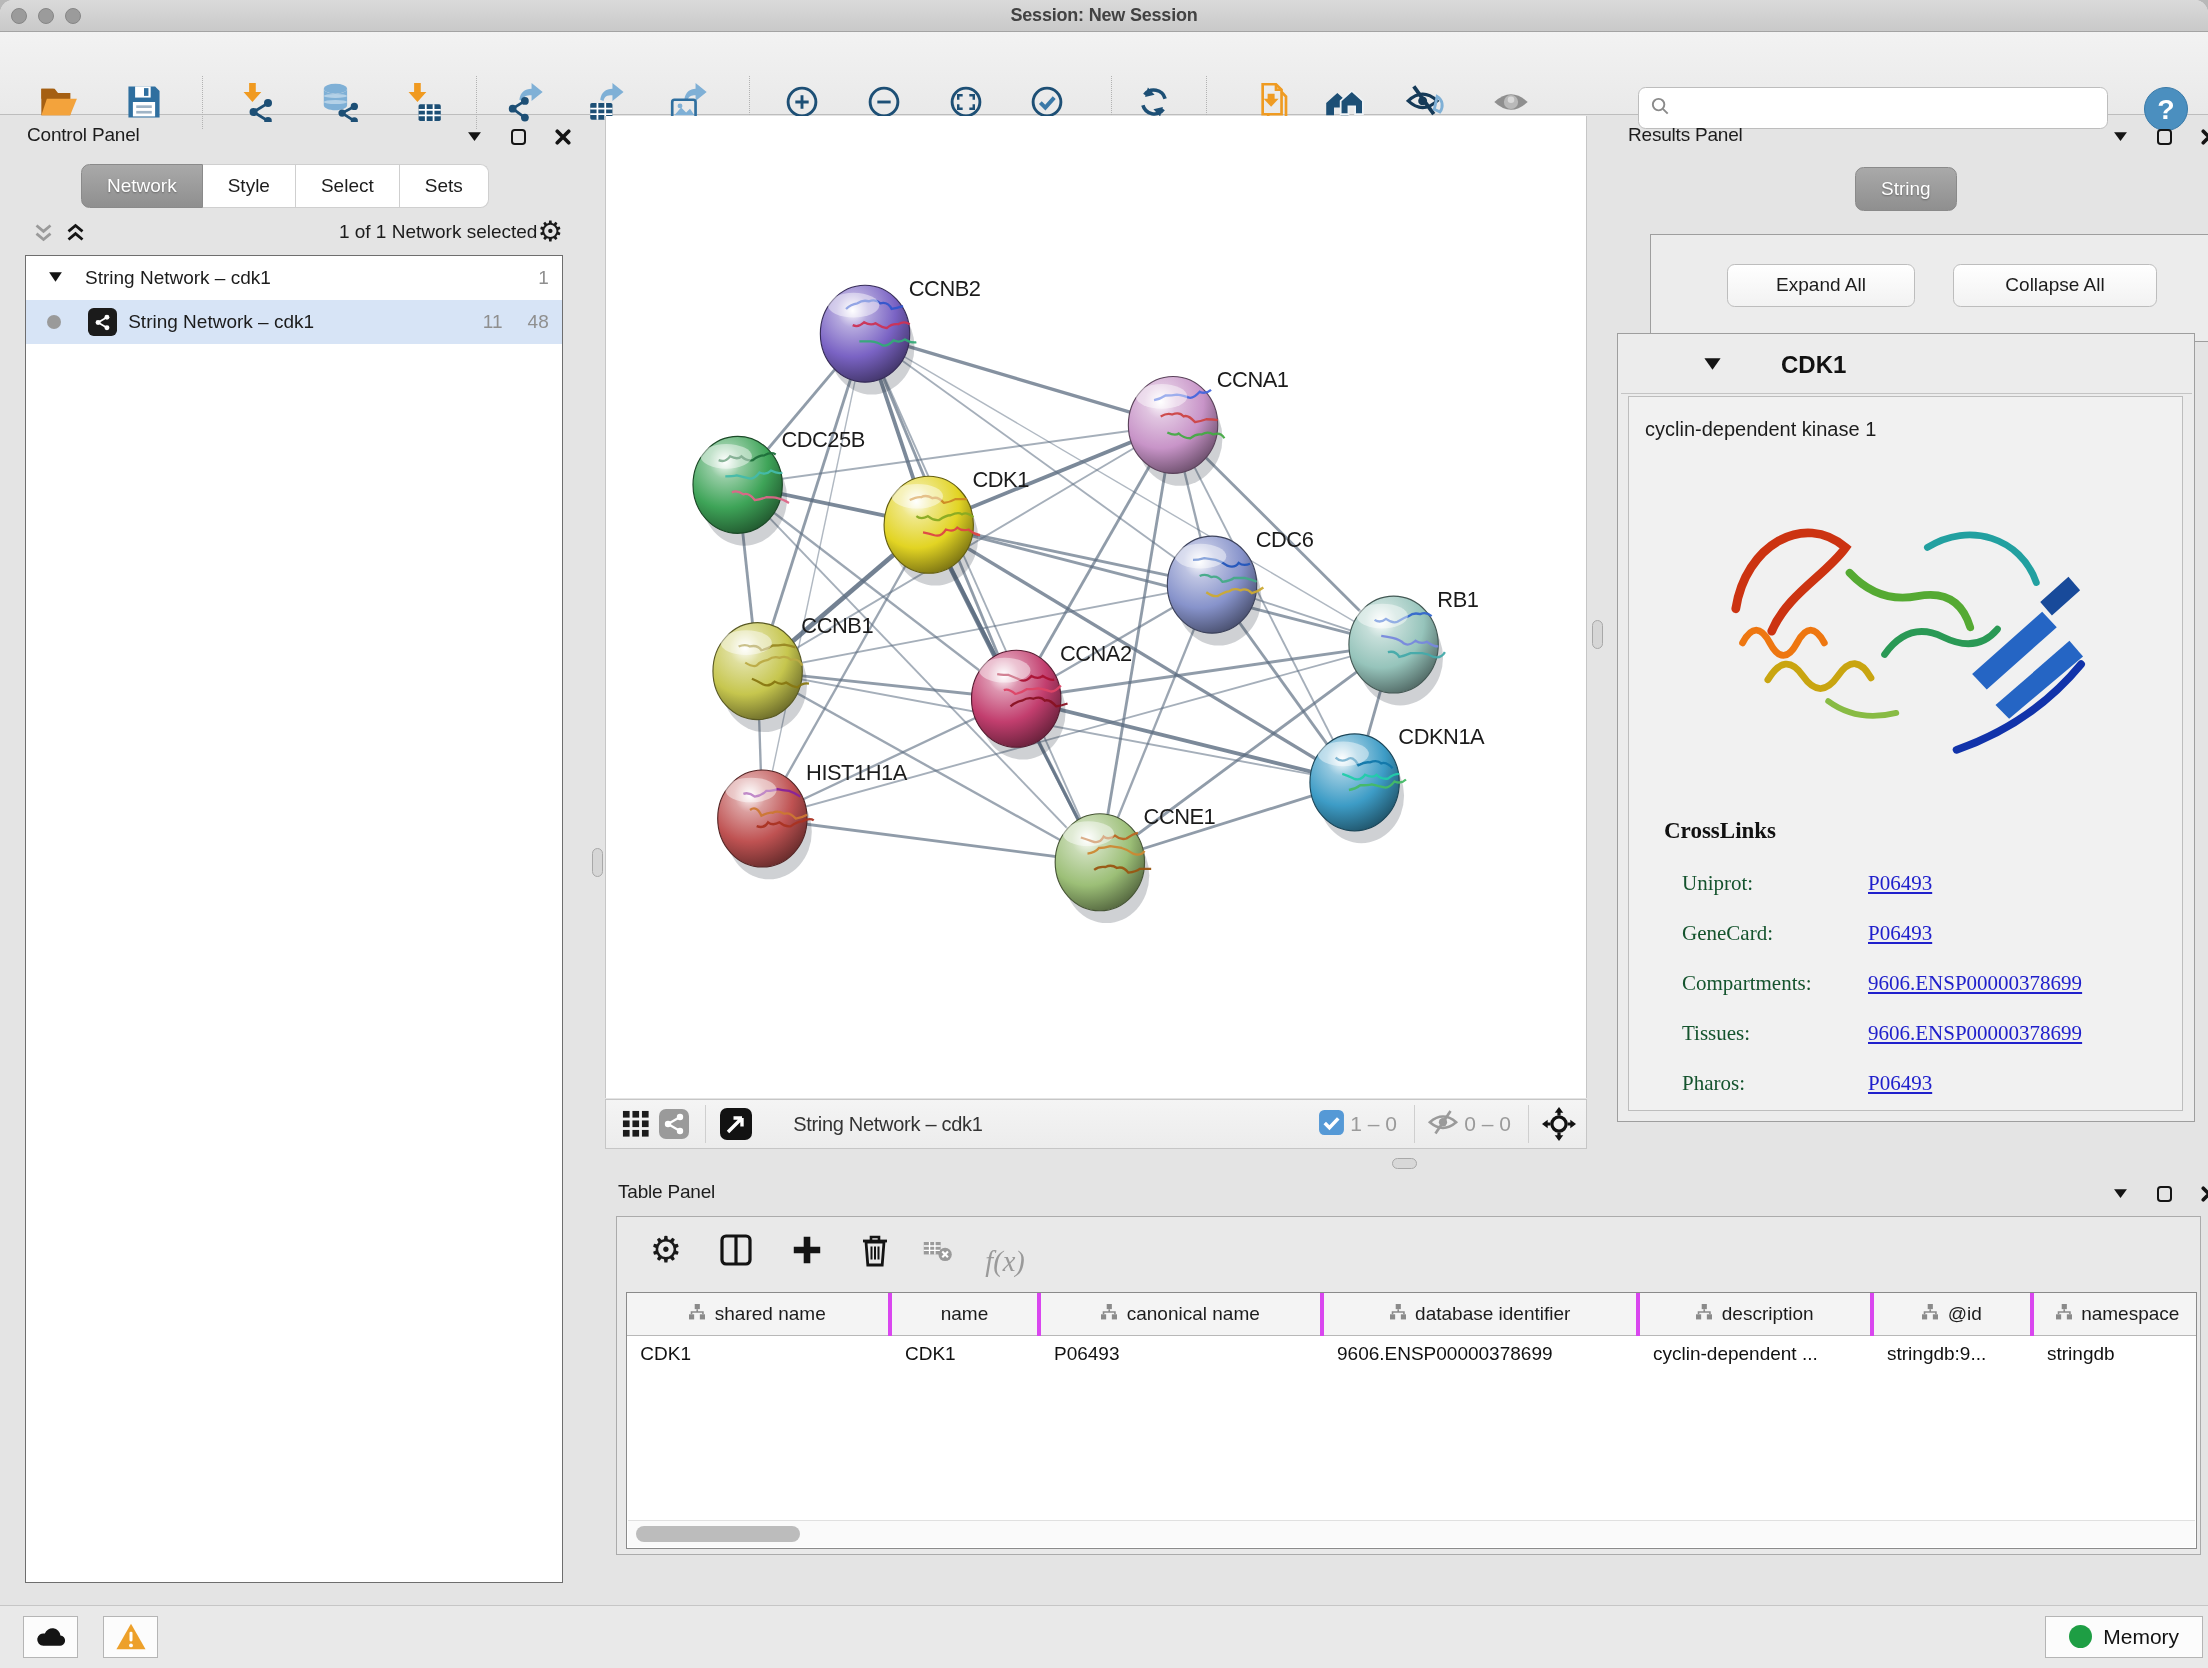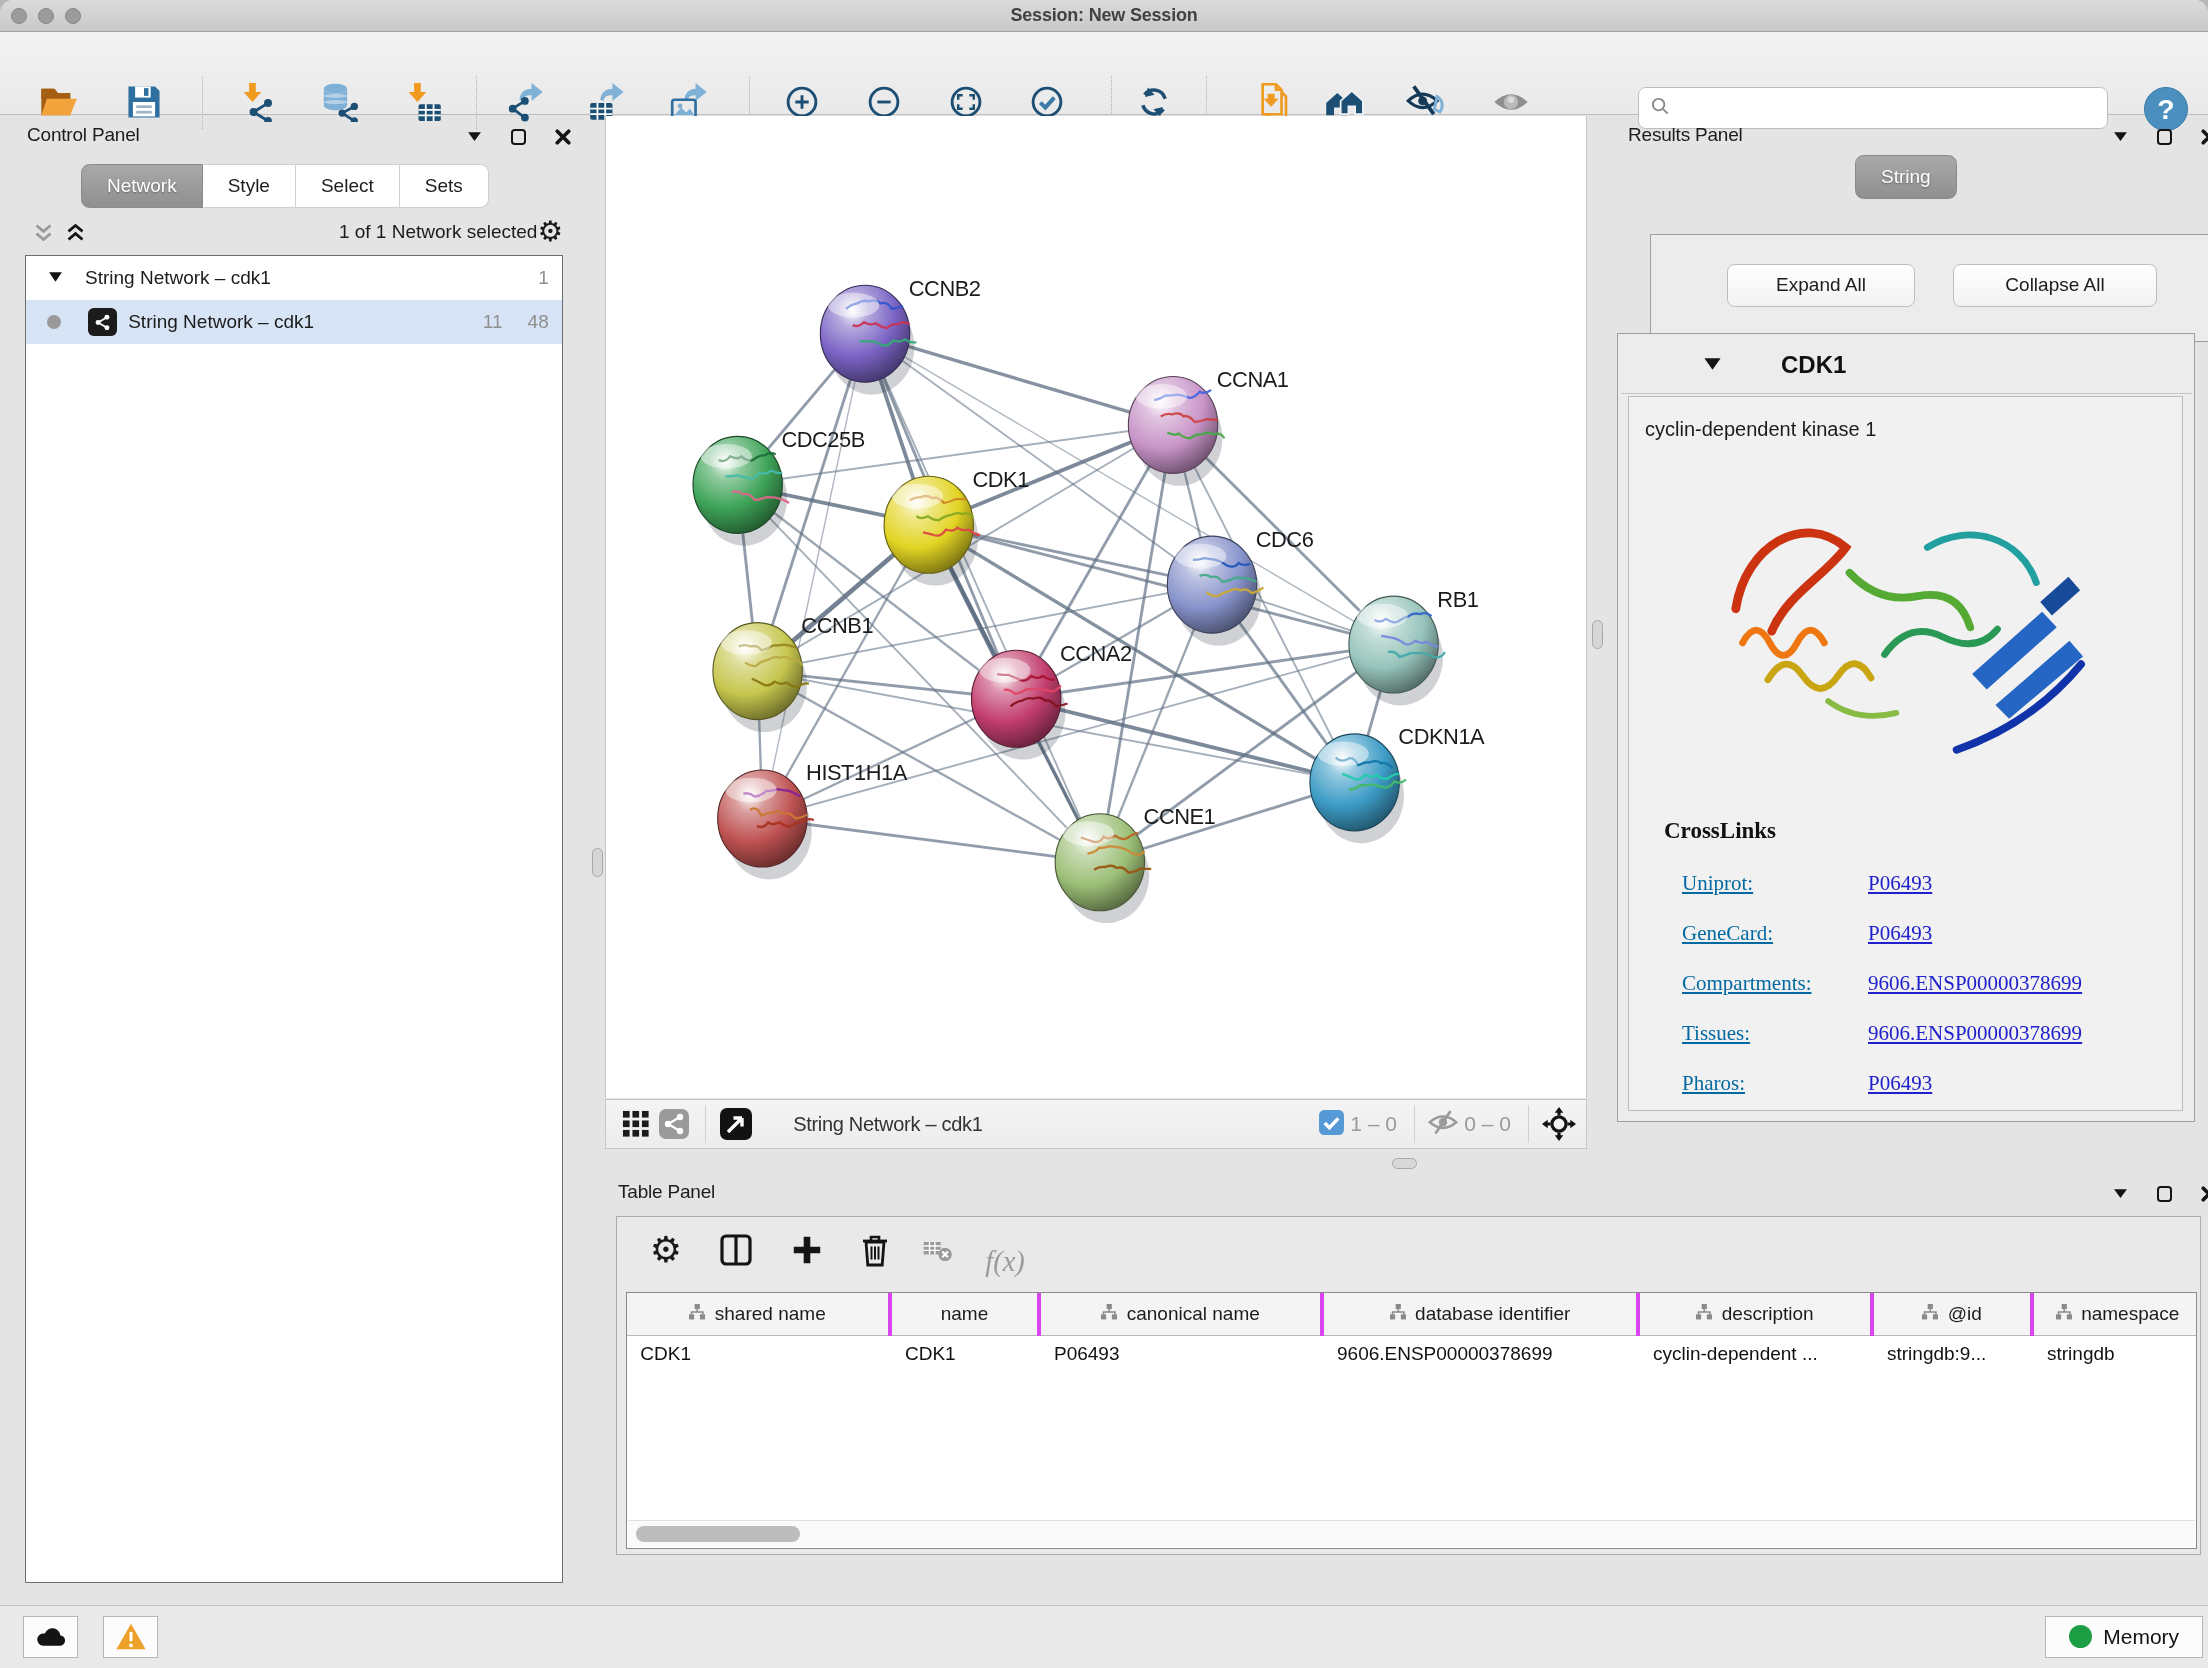--- a/index.html
+++ b/index.html
@@ -97,21 +97,21 @@
   #rp-item-header .tri { margin-left:82px; }
   #rp-protein-name { font-size:24px; font-weight:bold; color:#111; margin-left:59px; }
   #rp-item-body { position:absolute; left:1628px; top:396px; width:555px; height:715px;
     background:#f1f1f1; border:1px solid #bdbdbd; }
   #rp-desc { position:absolute; left:1645px; top:418px; font-size:20px; color:#1c1c1c; }
   #protein-img { position:absolute; left:1657px; top:458px; width:498px; height:321px; }
   #xl-heading { position:absolute; left:1664px; top:818px; font-family:"Liberation Serif",serif;
     font-weight:bold; font-size:23px; color:#111; }
   #xl-rows { position:absolute; left:1682px; top:858px; width:495px; }
   .xl-row { display:flex; height:50px; align-items:center; font-family:"Liberation Serif",serif; font-size:21px; }
-  .xl-label { width:186px; color:#0369a1;text-decoration:underline; }
+  .xl-label { width:186px; color:#14532d; }
   .xl-link { color:#2020cc; text-decoration:underline; cursor:pointer; }
 
   
   #tp-box { position:absolute; left:616px; top:1216px; width:1585px; height:339px;
     background:#e9e9e9; border:1px solid #ababab; }
   .tp-icon { position:absolute; top:1227px; width:46px; height:46px; display:flex;
     align-items:center; justify-content:center; cursor:pointer; }
   #tp-fx { font-family:"Liberation Serif",serif; font-style:italic; font-size:28.5px; color:#9a9a9a;margin-top:24px; }
   #tp-table { position:absolute; left:626px; top:1292px; width:1571px; height:257px;
     background:#fff; border:1.9px solid #8a8a8a; overflow:hidden; }
@@ -685,21 +685,21 @@
       </span>
     <span class="pc-btn">
         <span class="float-box"></span>
       </span>
     <span class="pc-btn">
         <svg viewBox="0 0 14 14" width="16" height="16">
           <path d="M2 2l10 10M12 2L2 12" stroke="#141414" stroke-width="3.2" stroke-linecap="round"></path>
         </svg>
       </span>
   </div>
-  <div class="tabgroup" style="left:1855px; top:155px">
+  <div class="tabgroup" style="left:1855px; top:167px">
     <span class="tab active single">String</span>
   </div>
   <div id="rp-box1">
     <button class="rp-btn" style="left:76px; width:188px">Expand All</button>
     <button class="rp-btn" style="left:302px; width:204px">Collapse All</button>
   </div>
   <div id="rp-box2"></div>
   <div id="rp-item-header">
     <span class="tri"><svg viewBox="0 0 16 13" width="19" height="15">
           <path d="M1 2h14l-7 10z" fill="#141414"></path>

